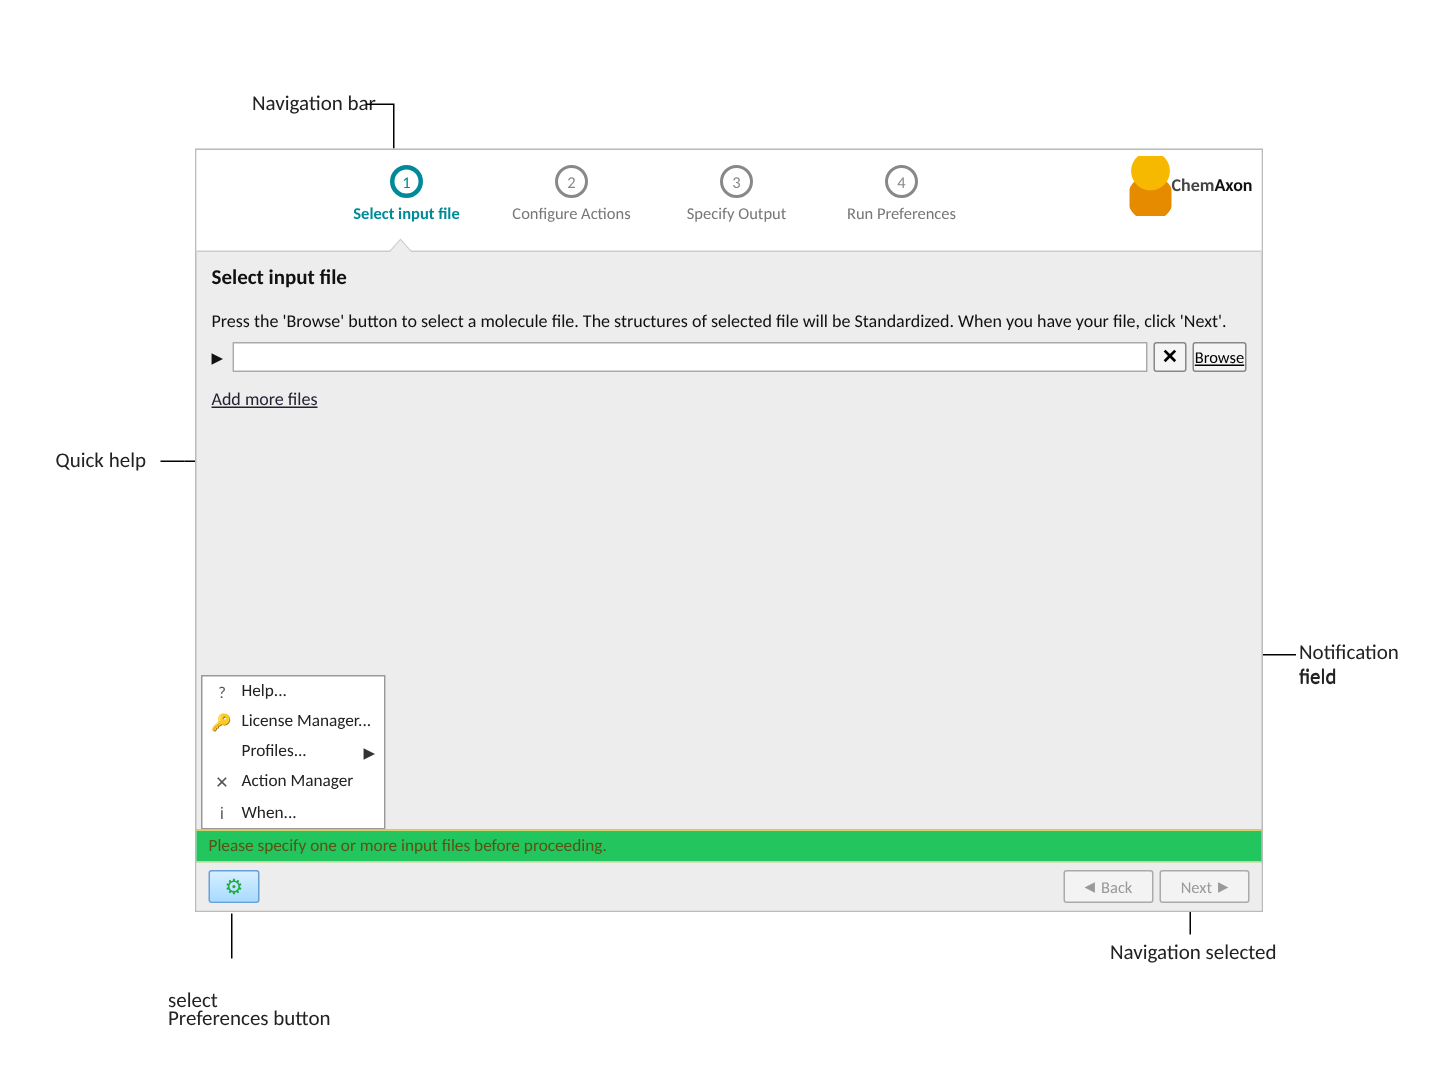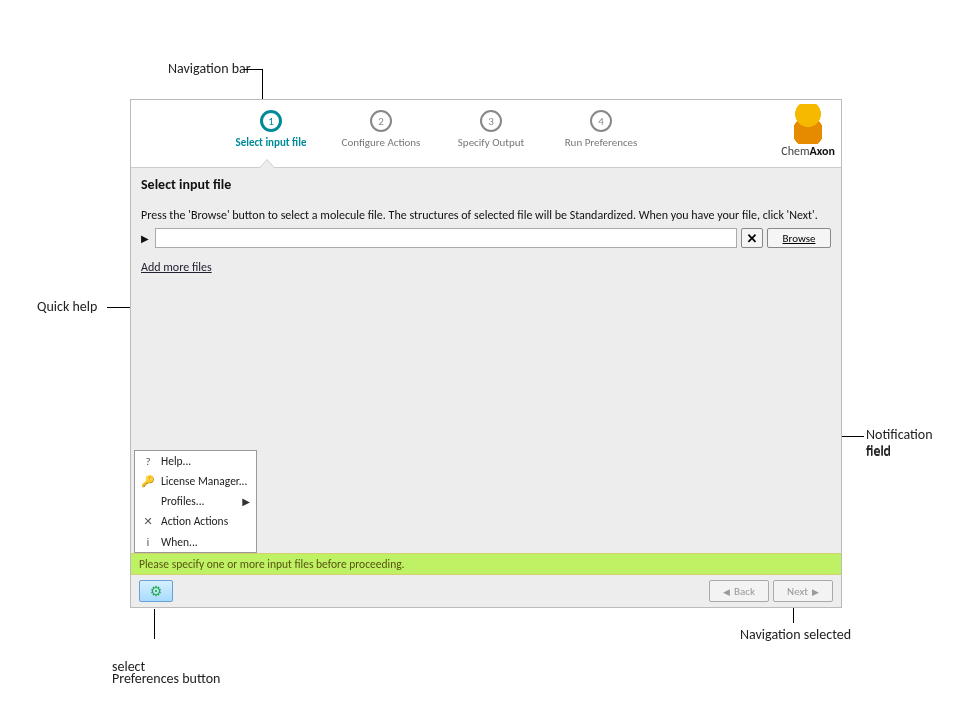--- a/index.html
+++ b/index.html
@@ -8,45 +8,45 @@
   .ann-line { position:absolute; background:#000; }
 
   .window { position:absolute; left:130px; top:99px; width:712px; border:1px solid #bbb; background:#ededed; }
   .nav { height:68px; background:#fff; display:flex; align-items:flex-start; padding-top:10px; border-bottom:1px solid #ccc; position:relative; }
   .steps { display:flex; margin-left:90px; gap:10px; }
   .step { display:flex; flex-direction:column; align-items:center; width:100px; }
   .step-circle { width:22px; height:22px; border:2px solid #888; border-radius:50%; display:flex; align-items:center; justify-content:center; font-size:11px; color:#888; background:#fff; }
   .step.active .step-circle { border-color:#008a99; color:#008a99; border-width:3px; }
   .step-label { font-size:11px; color:#777; margin-top:4px; text-align:center; }
   .step.active .step-label { color:#008a99; font-weight:bold; }
-  .logo-box { position:absolute; right:6px; top:4px; display:flex; flex-direction:column; align-items:center; }
+  .logo-box { position:absolute; right:6px; top:4px; display:flex; flex-direction:row; align-items:center;font-weight:bold; }
   .logo-icon { width:28px; height:40px; background: radial-gradient(circle at 50% 25%, #f6b900 38%, rgba(0,0,0,0) 40%), radial-gradient(circle at 50% 70%, #e68a00 48%, rgba(0,0,0,0) 50%); position:relative; }
   .logo-text { font-size:12px; color:#444; margin-top:0; }
   .logo-text b { color:#111; }
 
   .arrow-down { position:absolute; left:128px; bottom:-1px; width:0; height:0; border-left:8px solid transparent; border-right:8px solid transparent; border-bottom:9px solid #ccc; }
   .arrow-down::after { content:""; position:absolute; left:-7px; top:1px; width:0; height:0; border-left:7px solid transparent; border-right:7px solid transparent; border-bottom:8px solid #ededed; }
 
   .body-area { padding:8px 10px; min-height:385px; position:relative; }
   .heading { font-weight:bold; font-size:14px; color:#111; }
   .help-text { font-size:12px; color:#111; margin-top:15px; }
   .file-row { display:flex; align-items:center; margin-top:6px; gap:4px; }
   .tri { font-size:10px; color:#111; margin-right:2px; }
   .file-input { flex:1; height:20px; border:1px solid #aaa; background:#fff; }
   .btn { border:1px solid #888; background:#f5f5f5; height:20px; font-size:11px; display:flex; align-items:center; justify-content:center; border-radius:2px; cursor:pointer; }
   .btn-x { width:22px; font-weight:bold; font-size:13px; }
-  .btn-browse { width:64px;text-decoration:underline; }
+  .btn-browse { width:36px;text-decoration:underline; }
   .add-link { font-size:12px; color:#223; text-decoration:underline; margin-top:12px; display:inline-block; cursor:pointer;text-align:right; }
 
   .menu { position:absolute; left:3px; bottom:0px; width:123px; border:1px solid #999; background:#fff; }
   .menu-item { display:flex; align-items:center; font-size:11.5px; color:#222; padding:3px 6px; cursor:pointer; }
   .menu-icon { width:14px; display:inline-flex; justify-content:center; color:#555; font-size:11px; margin-right:6px; }
   .menu-sub { margin-left:auto; font-size:10px; color:#333; }
 
-  .notif { background:#bef264; border-top:1px solid #d6cf6f; border-bottom:1px solid #d6cf6f; color:#5a5412; font-size:11.5px; padding:3px 8px; }
+  .notif { background:#22c55e; border-top:1px solid #d6cf6f; border-bottom:1px solid #d6cf6f; color:#5a5412; font-size:11.5px; padding:3px 8px; }
   .footer { height:32px; display:flex; align-items:center; padding:0 8px; background:#ededed; }
   .pref-btn { width:34px; height:22px; border:1px solid #6aa0d8; background:linear-gradient(#d6efff,#a8dbff); border-radius:2px; display:flex; align-items:center; justify-content:center; color:#2a4; font-size:14px; cursor:pointer; }
   .navbtns { margin-left:auto; display:flex; gap:4px; }
   .navbtn { width:60px; height:22px; display:flex; align-items:center; justify-content:center; border:1px solid #aaa; background:#f3f3f3; color:#999; font-size:11px; border-radius:2px; cursor:pointer; gap:4px; }
   .navbtn .arrow { font-size:9px; }
 </style>
 </head>
 <body>
 
 <div class="annot" style="left:168px; top:60px;text-align:center;">Navigation bar</div>
@@ -118,21 +118,21 @@
         <span class="menu-icon">🔑</span>
         <span>License Manager...</span>
       </div>
       <div class="menu-item">
         <span class="menu-icon"></span>
         <span>Profiles...</span>
         <span class="menu-sub">▶</span>
       </div>
       <div class="menu-item">
         <span class="menu-icon">✕</span>
-        <span>Action Actions</span>
+        <span>Action Manager</span>
       </div>
       <div class="menu-item">
         <span class="menu-icon">ℹ</span>
         <span>When...</span>
       </div>
     </div>
   </div>
 
   <div class="notif">Please specify one or more input files before proceeding.</div>
 

